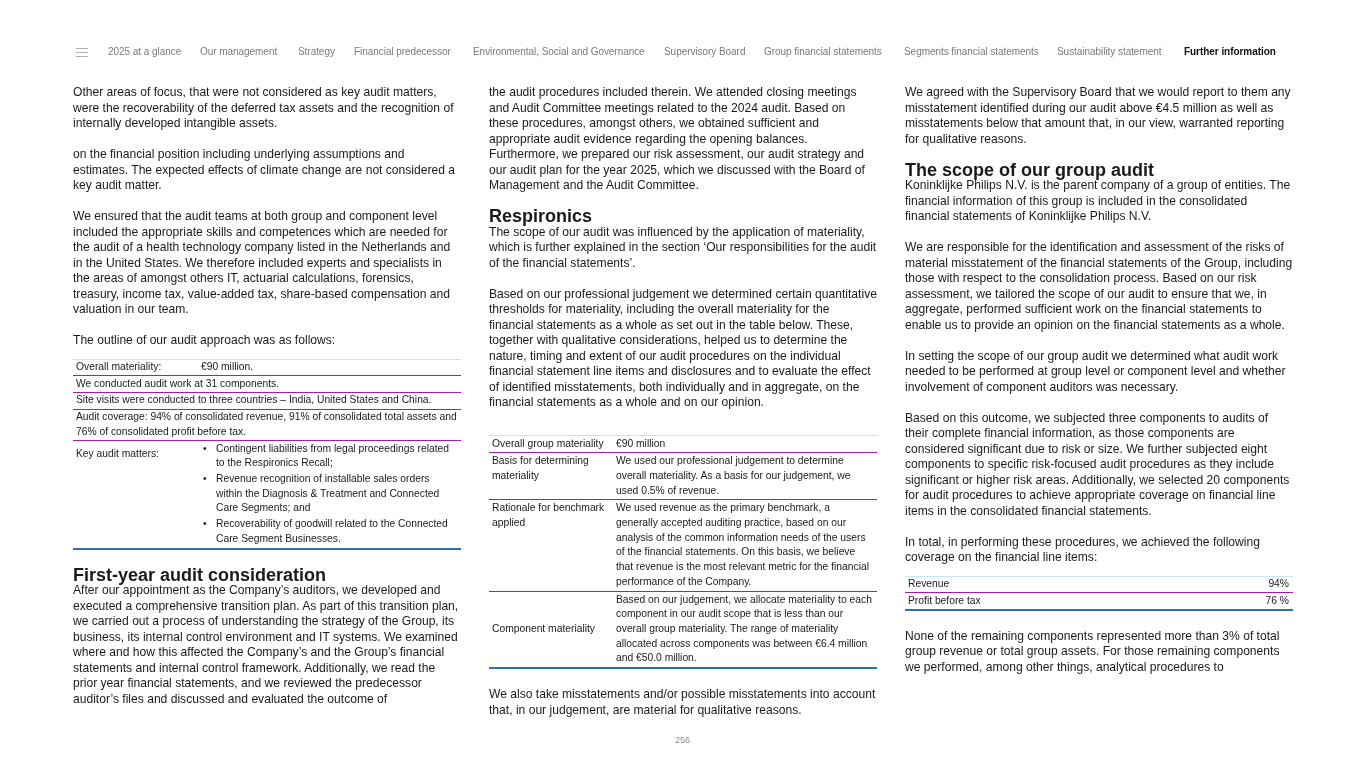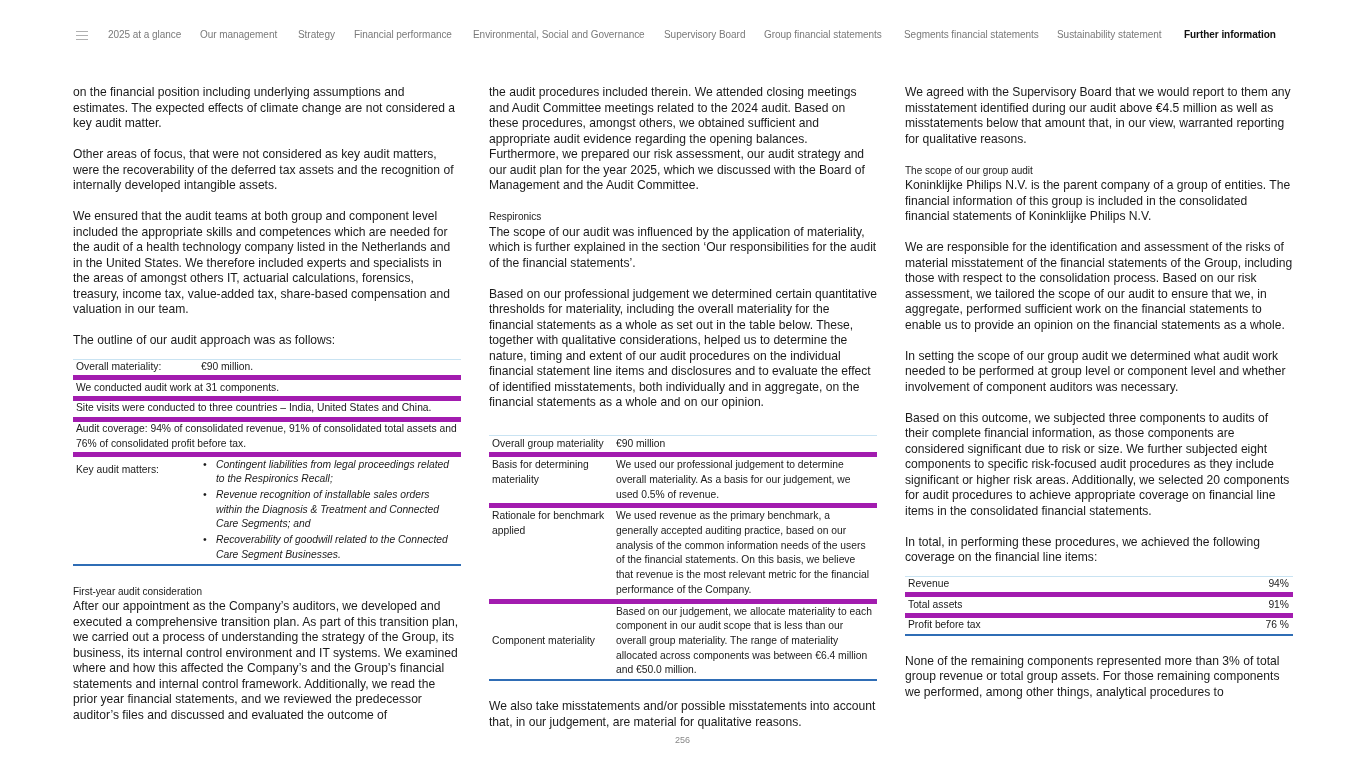--- a/index.html
+++ b/index.html
@@ -1,41 +1,41 @@
 <!DOCTYPE html>
 <html><head>
 <meta charset="utf-8">
 <style>
   * { box-sizing: border-box; margin: 0; padding: 0; }
   html, body { width: 1365px; height: 771px; background: #ffffff; overflow: hidden; }
   body { font-family: "Liberation Sans", "DejaVu Sans", sans-serif; color: #1a1a1a; position: relative; }
 
-  .topnav { position: absolute; top: 25px; left: 0; width: 1156px; height: 20px; }
+  .topnav { position: absolute; top: 42px; left: 0; width: 1156px; height: 20px; }
   .hamburger { position: absolute; left: 76px; top: 6px; width: 12px; height: 9px; cursor: pointer; }
   .hamburger span { display: block; height: 1px; background: #b0b0b0; margin-bottom: 3px; }
   .nav-item { position: absolute; top: 4px; font-size: 10px; color: #7a7a7a; white-space: nowrap; cursor: pointer; letter-spacing: -0.05px; }
   .nav-item.active { color: #111; font-weight: bold; }
 
   .col { position: absolute; top: 85px; width: 388px; font-size: 12.1px; line-height: 15.5px; color: #1a1a1a; }
   .col p { margin-bottom: 15.5px; }
-  .col h3 { font-size: 10px; font-weight: normal; line-height: 15.5px; }
+  .col h3 { font-size: 18px; font-weight: bold; line-height: 15.5px; }
   .col-1 { left: 73px; }
   .col-2 { left: 489px; }
   .col-3 { left: 905px; }
 
   table { border-collapse: collapse; width: 100%; font-size: 10.3px; line-height: 14.7px; color: #1a1a1a; }
   table td { vertical-align: top; padding: 0.5px 4px 0.5px 3px; }
-  table tr { border-bottom: 5px solid #a21caf; }
+  table tr { border-bottom: 1px solid #a21caf; }
   table tr:first-child { border-top: 1px solid #c9e3f2; }
   table tr:last-child { border-bottom: 2px solid #2f6db5; }
 
   .t-outline { margin-top: 1px; margin-bottom: 18px; }
   .t-outline td.lbl { width: 125px; }
   .t-outline ul { list-style: none; margin: 0; padding: 0; }
-  .t-outline li { position: relative; padding-left: 15px; margin-bottom: 1px; font-style: italic; }
+  .t-outline li { position: relative; padding-left: 15px; margin-bottom: 1px; }
   .t-outline li::before { content: "•"; position: absolute; left: 2px; top: 0; }
 
   .t-mat { margin-top: 24px; margin-bottom: 18px; }
   .t-mat td { padding-top: 1px; padding-bottom: 1px; }
   .t-mat td.lbl { width: 124px; }
   .t-mat tr.comp td.lbl { vertical-align: middle; }
 
   .t-cov { margin-top: 10px; margin-bottom: 18px; }
   .t-cov td.val { text-align: right; }
 
@@ -46,32 +46,32 @@
 
 <div class="topnav">
   <div class="hamburger">
     <span></span>
       <span></span>
       <span></span>
   </div>
   <a class="nav-item" style="left:108px">2025 at a glance</a>
   <a class="nav-item" style="left:200px">Our management</a>
   <a class="nav-item" style="left:298px">Strategy</a>
-  <a class="nav-item" style="left:354px">Financial performance</a>
+  <a class="nav-item" style="left:354px">Financial predecessor</a>
   <a class="nav-item" style="left:473px">Environmental, Social and Governance</a>
   <a class="nav-item" style="left:664px">Supervisory Board</a>
   <a class="nav-item" style="left:764px">Group financial statements</a>
   <a class="nav-item" style="left:904px">Segments financial statements</a>
   <a class="nav-item" style="left:1057px">Sustainability statement</a>
   <a class="nav-item active" style="left:1184px">Further information</a>
 </div>
 
 <div class="col col-1">
+  <p>Other areas of focus, that were not considered as key audit matters, were the recoverability of the deferred tax assets and the recognition of internally developed intangible assets.</p>
   <p>on the financial position including underlying assumptions and estimates. The expected effects of climate change are not considered a key audit matter.</p>
-  <p>Other areas of focus, that were not considered as key audit matters, were the recoverability of the deferred tax assets and the recognition of internally developed intangible assets.</p>
   <p>We ensured that the audit teams at both group and component level included the appropriate skills and competences which are needed for the audit of a health technology company listed in the Netherlands and in the United States. We therefore included experts and specialists in the areas of amongst others IT, actuarial calculations, forensics, treasury, income tax, value-added tax, share-based compensation and valuation in our team.</p>
   <p style="margin-bottom:10px">The outline of our audit approach was as follows:</p>
 
   <table class="t-outline">
     <tbody>
         <tr>
       <td class="lbl">Overall materiality:</td>
       <td>€90 million.</td>
     </tr>
     <tr>
@@ -139,24 +139,20 @@
   <p>Based on this outcome, we subjected three components to audits of their complete financial information, as those components are considered significant due to risk or size. We further subjected eight components to specific risk-focused audit procedures as they include significant or higher risk areas. Additionally, we selected 20 components for audit procedures to achieve appropriate coverage on financial line items in the consolidated financial statements.</p>
   <p style="margin-bottom:0">In total, in performing these procedures, we achieved the following coverage on the financial line items:</p>
 
   <table class="t-cov">
     <tbody>
         <tr>
       <td>Revenue</td>
       <td class="val">94%</td>
     </tr>
     <tr>
-      <td>Total assets</td>
-      <td class="val">91%</td>
-    </tr>
-    <tr>
       <td>Profit before tax</td>
       <td class="val">76 %</td>
     </tr>
   </tbody>
     </table>
 
   <p>None of the remaining components represented more than 3% of total group revenue or total group assets. For those remaining components we performed, among other things, analytical procedures to</p>
 </div>
 
 <div class="page-number">256</div>

